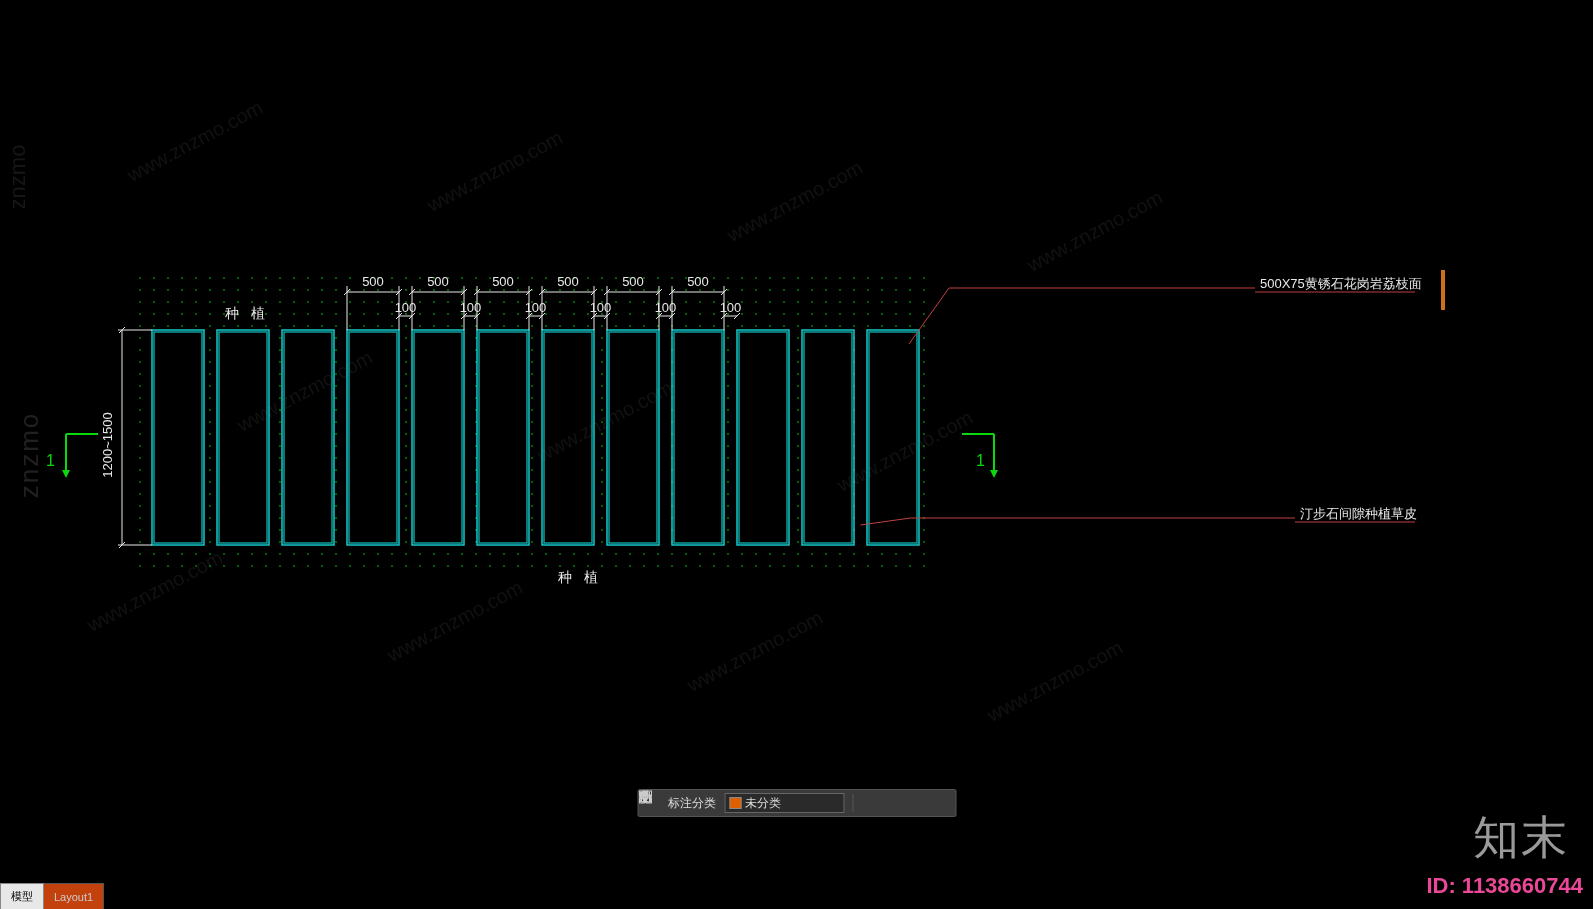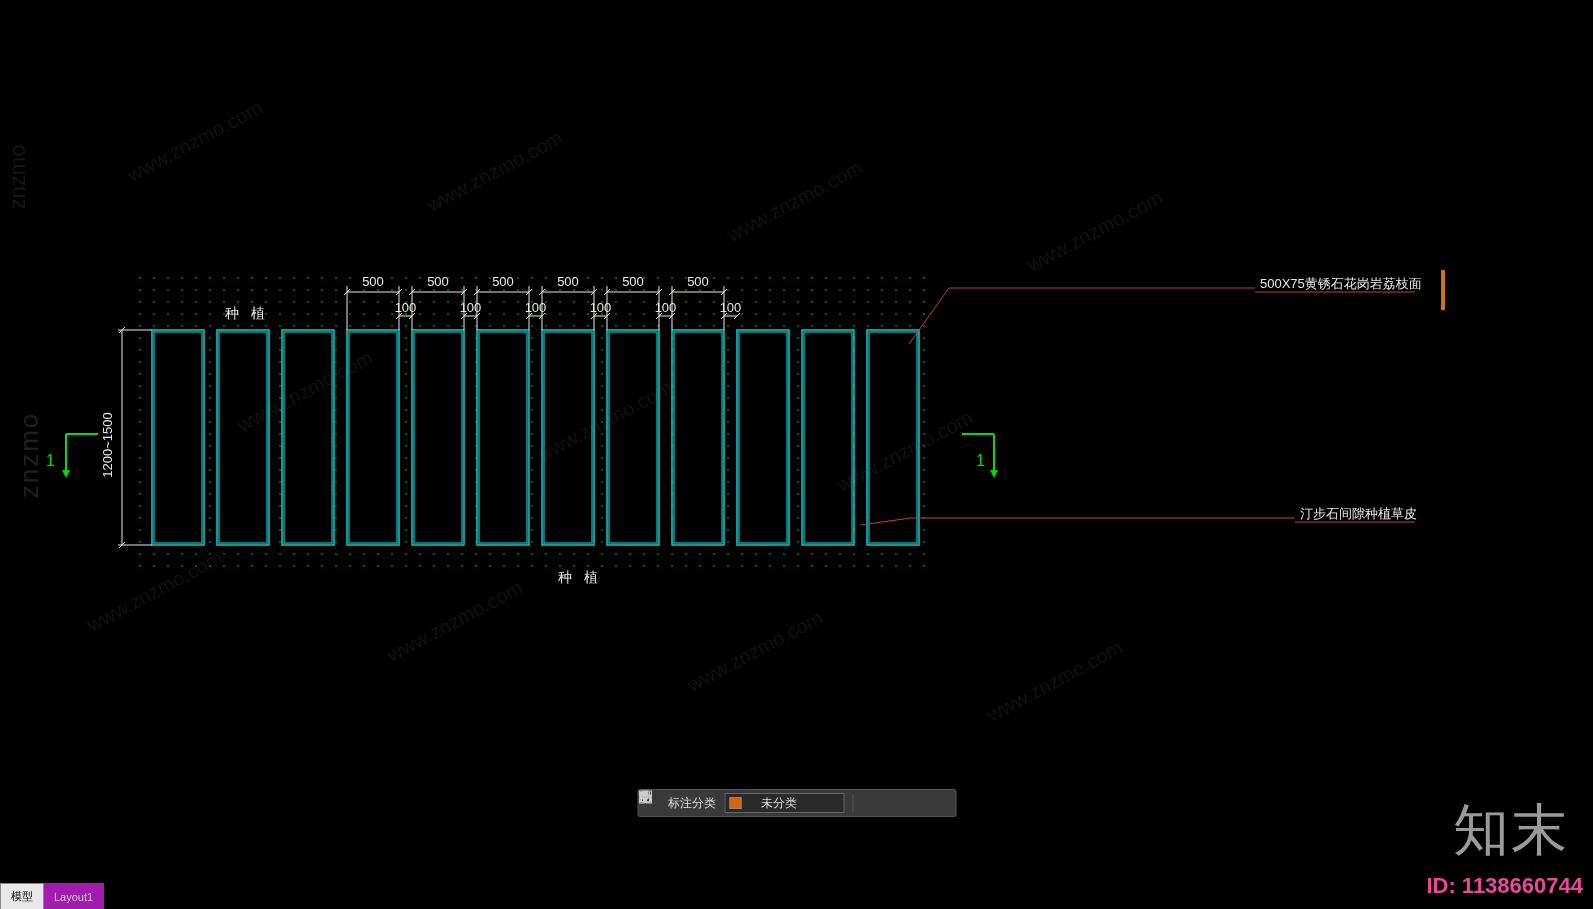--- a/index.html
+++ b/index.html
@@ -3,34 +3,34 @@
 <meta charset="utf-8">
 <style>
   html,body{margin:0;padding:0;width:1593px;height:909px;background:#000;font-family:"Microsoft YaHei",Arial,sans-serif;color:#fff;overflow:hidden;}
   .canvas{position:absolute;left:0;top:0;width:1593px;height:909px;}
   svg{position:absolute;left:0;top:0;}
   .wm{position:absolute;color:rgba(140,140,140,0.12);font-size:20px;transform:rotate(-28deg);user-select:none;pointer-events:none;white-space:nowrap;}
   .dim-txt{fill:#e8e8e8;font-size:13px;font-family:Arial,sans-serif;}
   .cad-txt{fill:#e8e8e8;font-size:14px;letter-spacing:4px;}
   .ann-txt{fill:#e8e8e8;font-size:13px;}
   .id-txt{position:absolute;right:10px;bottom:10px;color:#ec4899;font-size:22px;font-weight:600;text-shadow:0 0 3px rgba(0,0,0,.8);}
-  .brand{position:absolute;right:24px;bottom:40px;color:rgba(220,220,220,0.7);font-size:56px;font-weight:500;letter-spacing:2px;}
+  .brand{position:absolute;right:24px;bottom:40px;color:rgba(220,220,220,0.7);font-size:46px;font-weight:500;letter-spacing:2px;}
 
   
   .tabs{position:absolute;left:0;bottom:0;height:26px;display:flex;align-items:stretch;font-size:11px;}
-  .tab{background:#a21caf;color:#ccc;border:1px solid #555;border-bottom:none;padding:1px 10px;display:flex;align-items:center;cursor:pointer;margin-right:0;}
+  .tab{background:#c2410c;color:#ccc;border:1px solid #555;border-bottom:none;padding:1px 10px;display:flex;align-items:center;cursor:pointer;margin-right:0;}
   .tab.active{background:#e8e8e8;color:#000;border-color:#888;}
   .tab:not(:first-child){border-left:none;}
 
   
   .toolbar{position:absolute;left:50%;bottom:92px;transform:translateX(-50%);height:26px;background:#3a3a3a;border:1px solid #555;display:flex;align-items:center;padding:0 6px;gap:8px;font-size:12px;color:#ddd;border-radius:2px;text-align:center;}
   .toolbar .ico{width:16px;height:16px;display:flex;align-items:center;justify-content:center;cursor:pointer;fill:#ccc;stroke:#ccc;}
   .toolbar .sep{width:1px;height:18px;background:#555;}
   .toolbar .lbl{white-space:nowrap;}
-  .toolbar .dd{display:flex;align-items:center;background:#2a2a2a;border:1px solid #666;height:18px;padding:0 4px;cursor:pointer;gap:20px;min-width:110px;}
+  .toolbar .dd{display:flex;align-items:center;background:#2a2a2a;border:1px solid #666;height:18px;padding:0 4px;cursor:pointer;gap:4px;min-width:110px;}
   .toolbar .sw{width:10px;height:10px;background:#e06000;border:1px solid #888;}
   .toolbar .dd .caret{margin-left:auto;}
 
   
   .side-wm{position:absolute;left:-14px;top:50%;transform:translateY(-50%) rotate(-90deg);transform-origin:center;color:rgba(180,180,180,0.18);font-size:26px;letter-spacing:2px;white-space:nowrap;}
   .side-wm2{position:absolute;left:-14px;top:18%;transform:rotate(-90deg);transform-origin:center;color:rgba(180,180,180,0.12);font-size:22px;white-space:nowrap;}
 </style>
 </head>
 <body>
 

